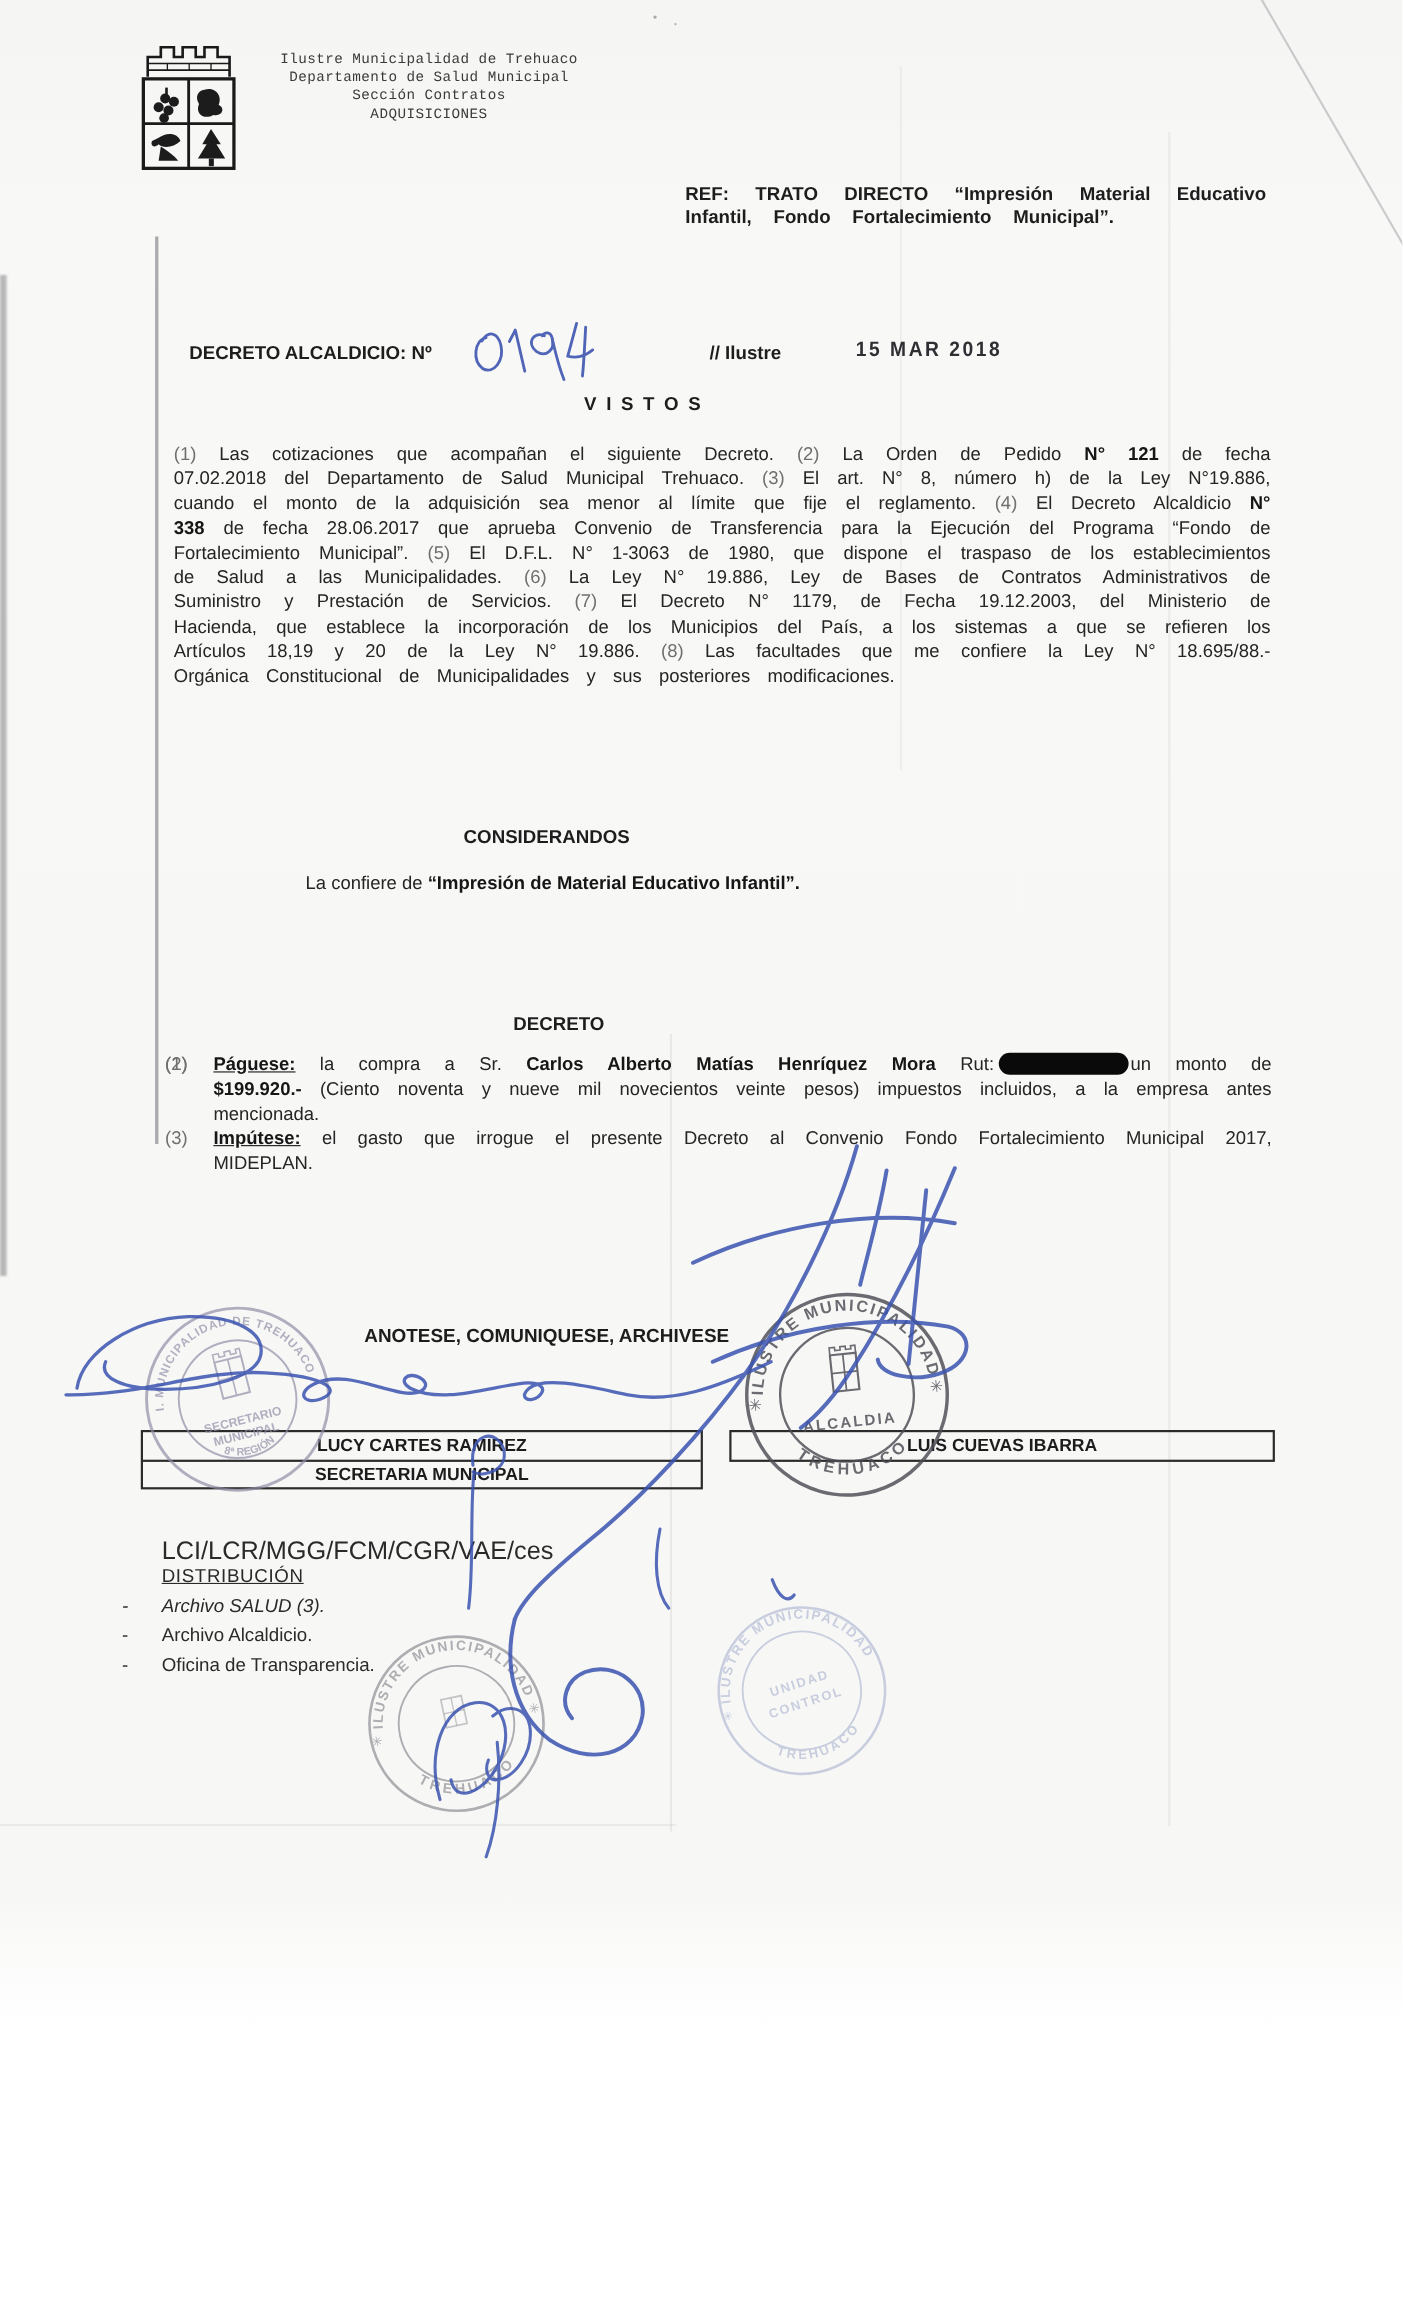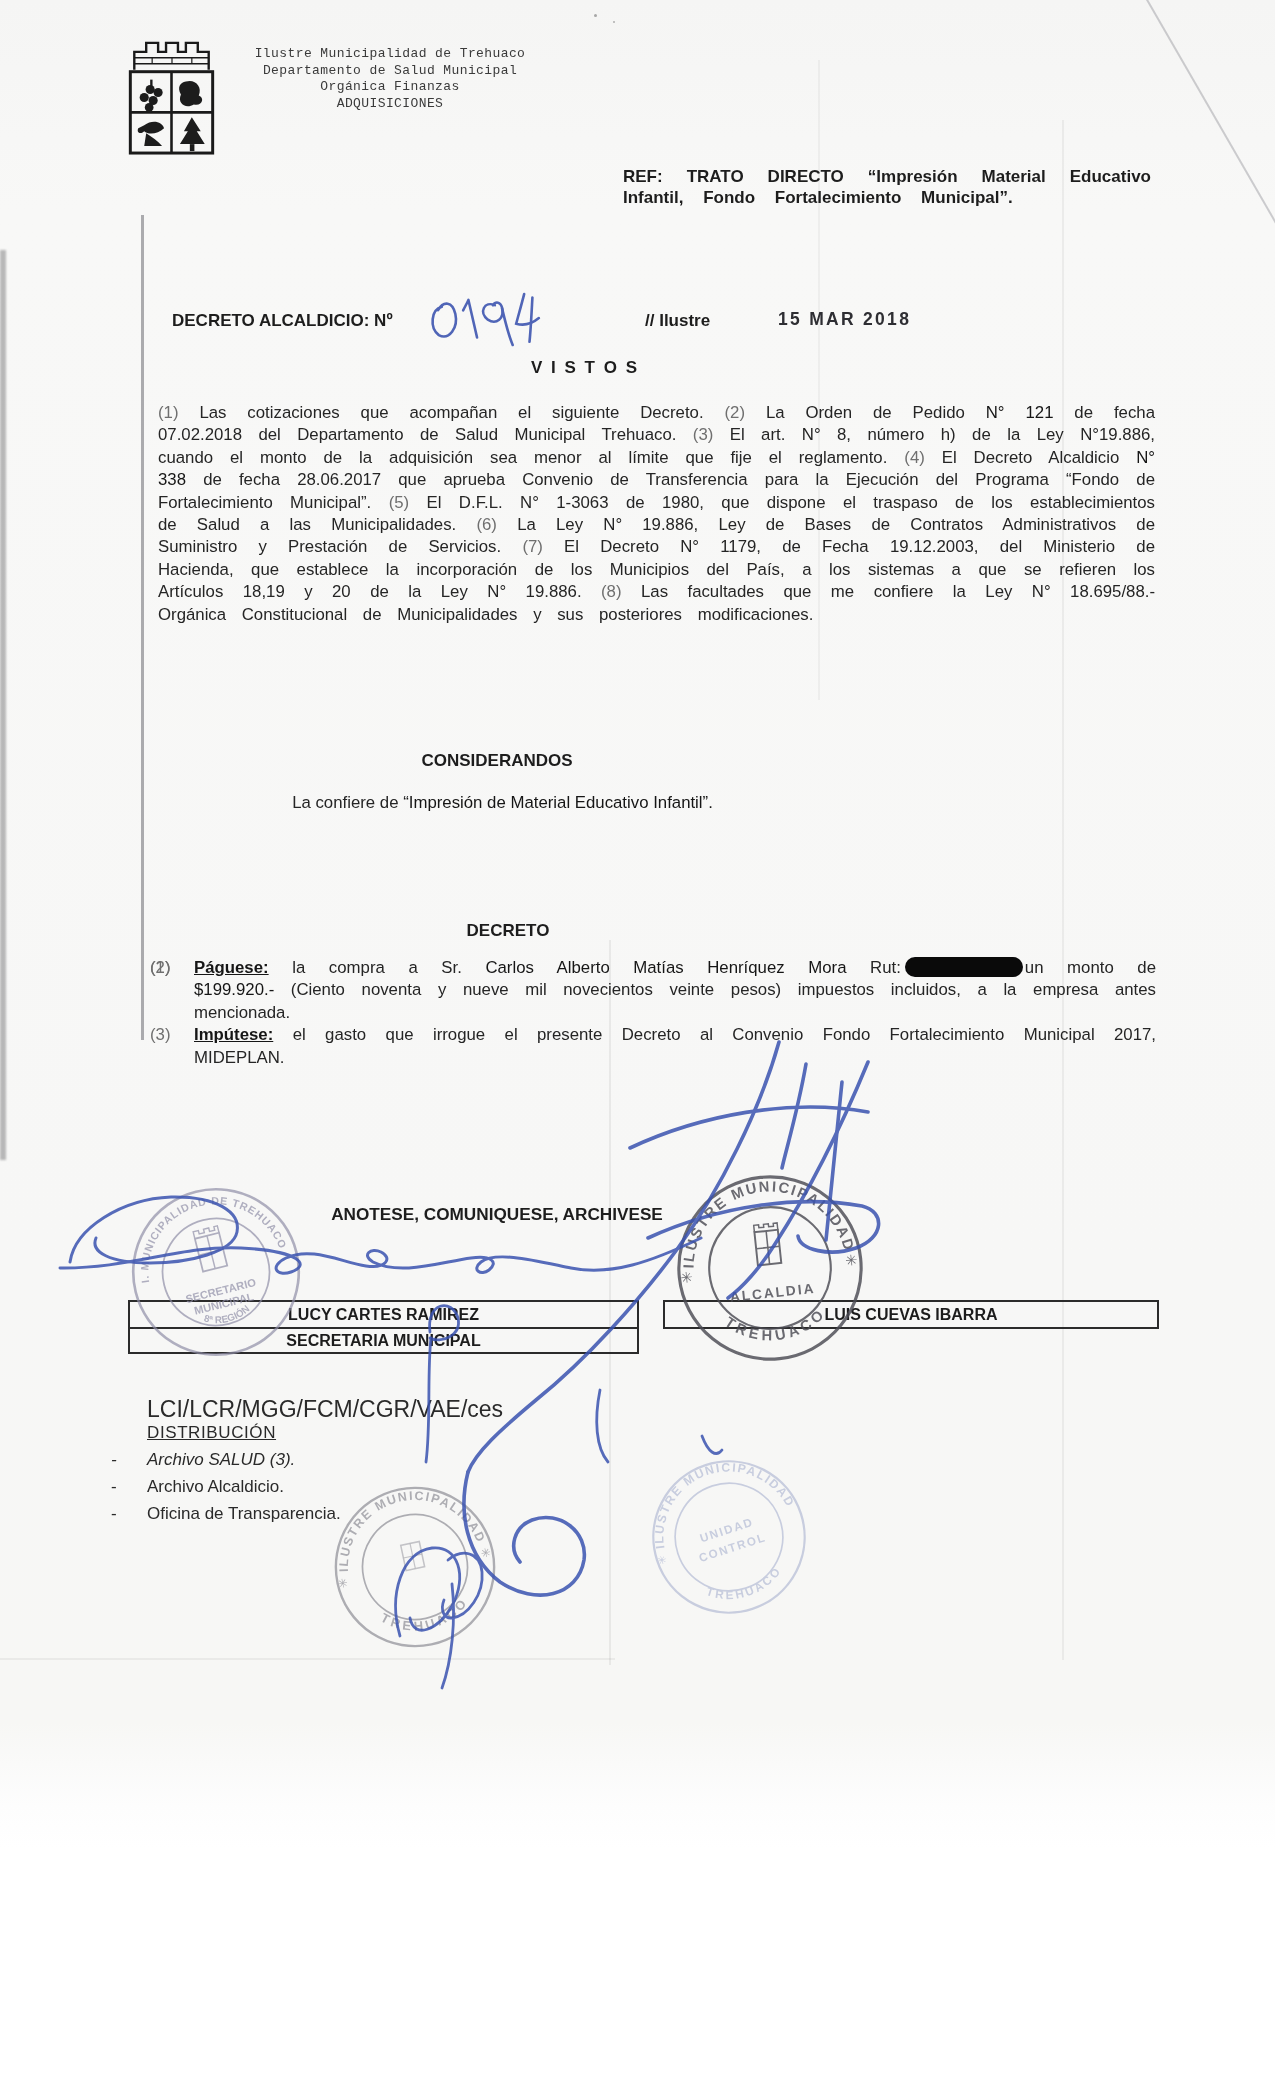--- a/index.html
+++ b/index.html
@@ -46,21 +46,21 @@
   .closing{position:absolute;left:297px;top:1204px;width:400px;text-align:center;font-weight:bold;font-size:17.2px;color:#1d1d1d;}
   
   .vistos-par{
     position:absolute;left:158px;top:402px;width:997px;
     font-size:16.8px;line-height:22.4px;text-align:justify;word-spacing:11px;color:#252525;
   }
   .necesidad{position:absolute;left:150px;top:793px;width:705px;text-align:center;font-size:16.8px;color:#252525;}
   .decree-list{position:absolute;left:150px;top:957px;width:1006px;font-size:16.8px;line-height:22.4px;color:#252525;}
   .decree-item{position:relative;padding-left:44px;text-align:justify;word-spacing:11px;}
   .decree-item .num{position:absolute;left:0;top:0;word-spacing:normal;}
-  .seg-b{font-weight:normal;color:#161616;}
+  .seg-b{font-weight:bold;color:#161616;}
   .seg-bu{font-weight:bold;text-decoration:underline;color:#161616;}
   .seg-g{color:#6f6f6f;}
   .seg-redact{display:inline-block;width:118px;height:20px;background:#0a0a0a;border-radius:10px;vertical-align:-4px;margin:0 2px 0 4px;word-spacing:normal;}
   
   .sig-table{position:absolute;top:1300px;border:2px solid #2b2b2b;background:transparent;}
   .sig-table .cell{display:flex;align-items:center;justify-content:center;font-weight:bold;font-size:16px;color:#1c1c1c;}
   .sig-table .r1{height:25px;}
   .sig-table .r2{height:23px;border-top:2px solid #2b2b2b;}
   .tbl-left{left:88px;width:507px;margin-left:40px;}
   .tbl-right{left:663px;width:492px;}
@@ -112,21 +112,21 @@
       <path d="M38,92 C46,86 56,88 58,95 C52,101 42,102 38,98 C34,102 30,99 32,95 Z"></path>
       <path d="M40,100 C46,104 52,108 56,113 L38,113 Z"></path>
       <path d="M86,84 L95,98 L91,98 L99,111 L74,111 L82,98 L78,98 Z"></path>
       <rect x="84" y="111" width="4.6" height="7"></rect>
     </g>
   </svg>
 
   <div class="letterhead-text">
     <div>Ilustre Municipalidad de Trehuaco</div>
     <div>Departamento de Salud Municipal</div>
-    <div>Orgánica Finanzas</div>
+    <div>Sección Contratos</div>
     <div>ADQUISICIONES</div>
   </div>
 
   <div class="ref">REF: TRATO DIRECTO “Impresión Material Educativo Infantil, Fondo Fortalecimiento Municipal”.</div>
 
   <div class="dec-label">DECRETO ALCALDICIO: Nº</div>
   <svg class="hand-number" width="130" height="72" viewBox="0 0 130 72">
     <title>0194</title>
     <g stroke="#3d55b0" stroke-width="2.6" fill="none" stroke-linecap="round" opacity=".9">
       <path d="M25,18 C14,20 11,38 20,46 C30,52 40,40 38,26 C36,13 27,12 21,21"></path>

